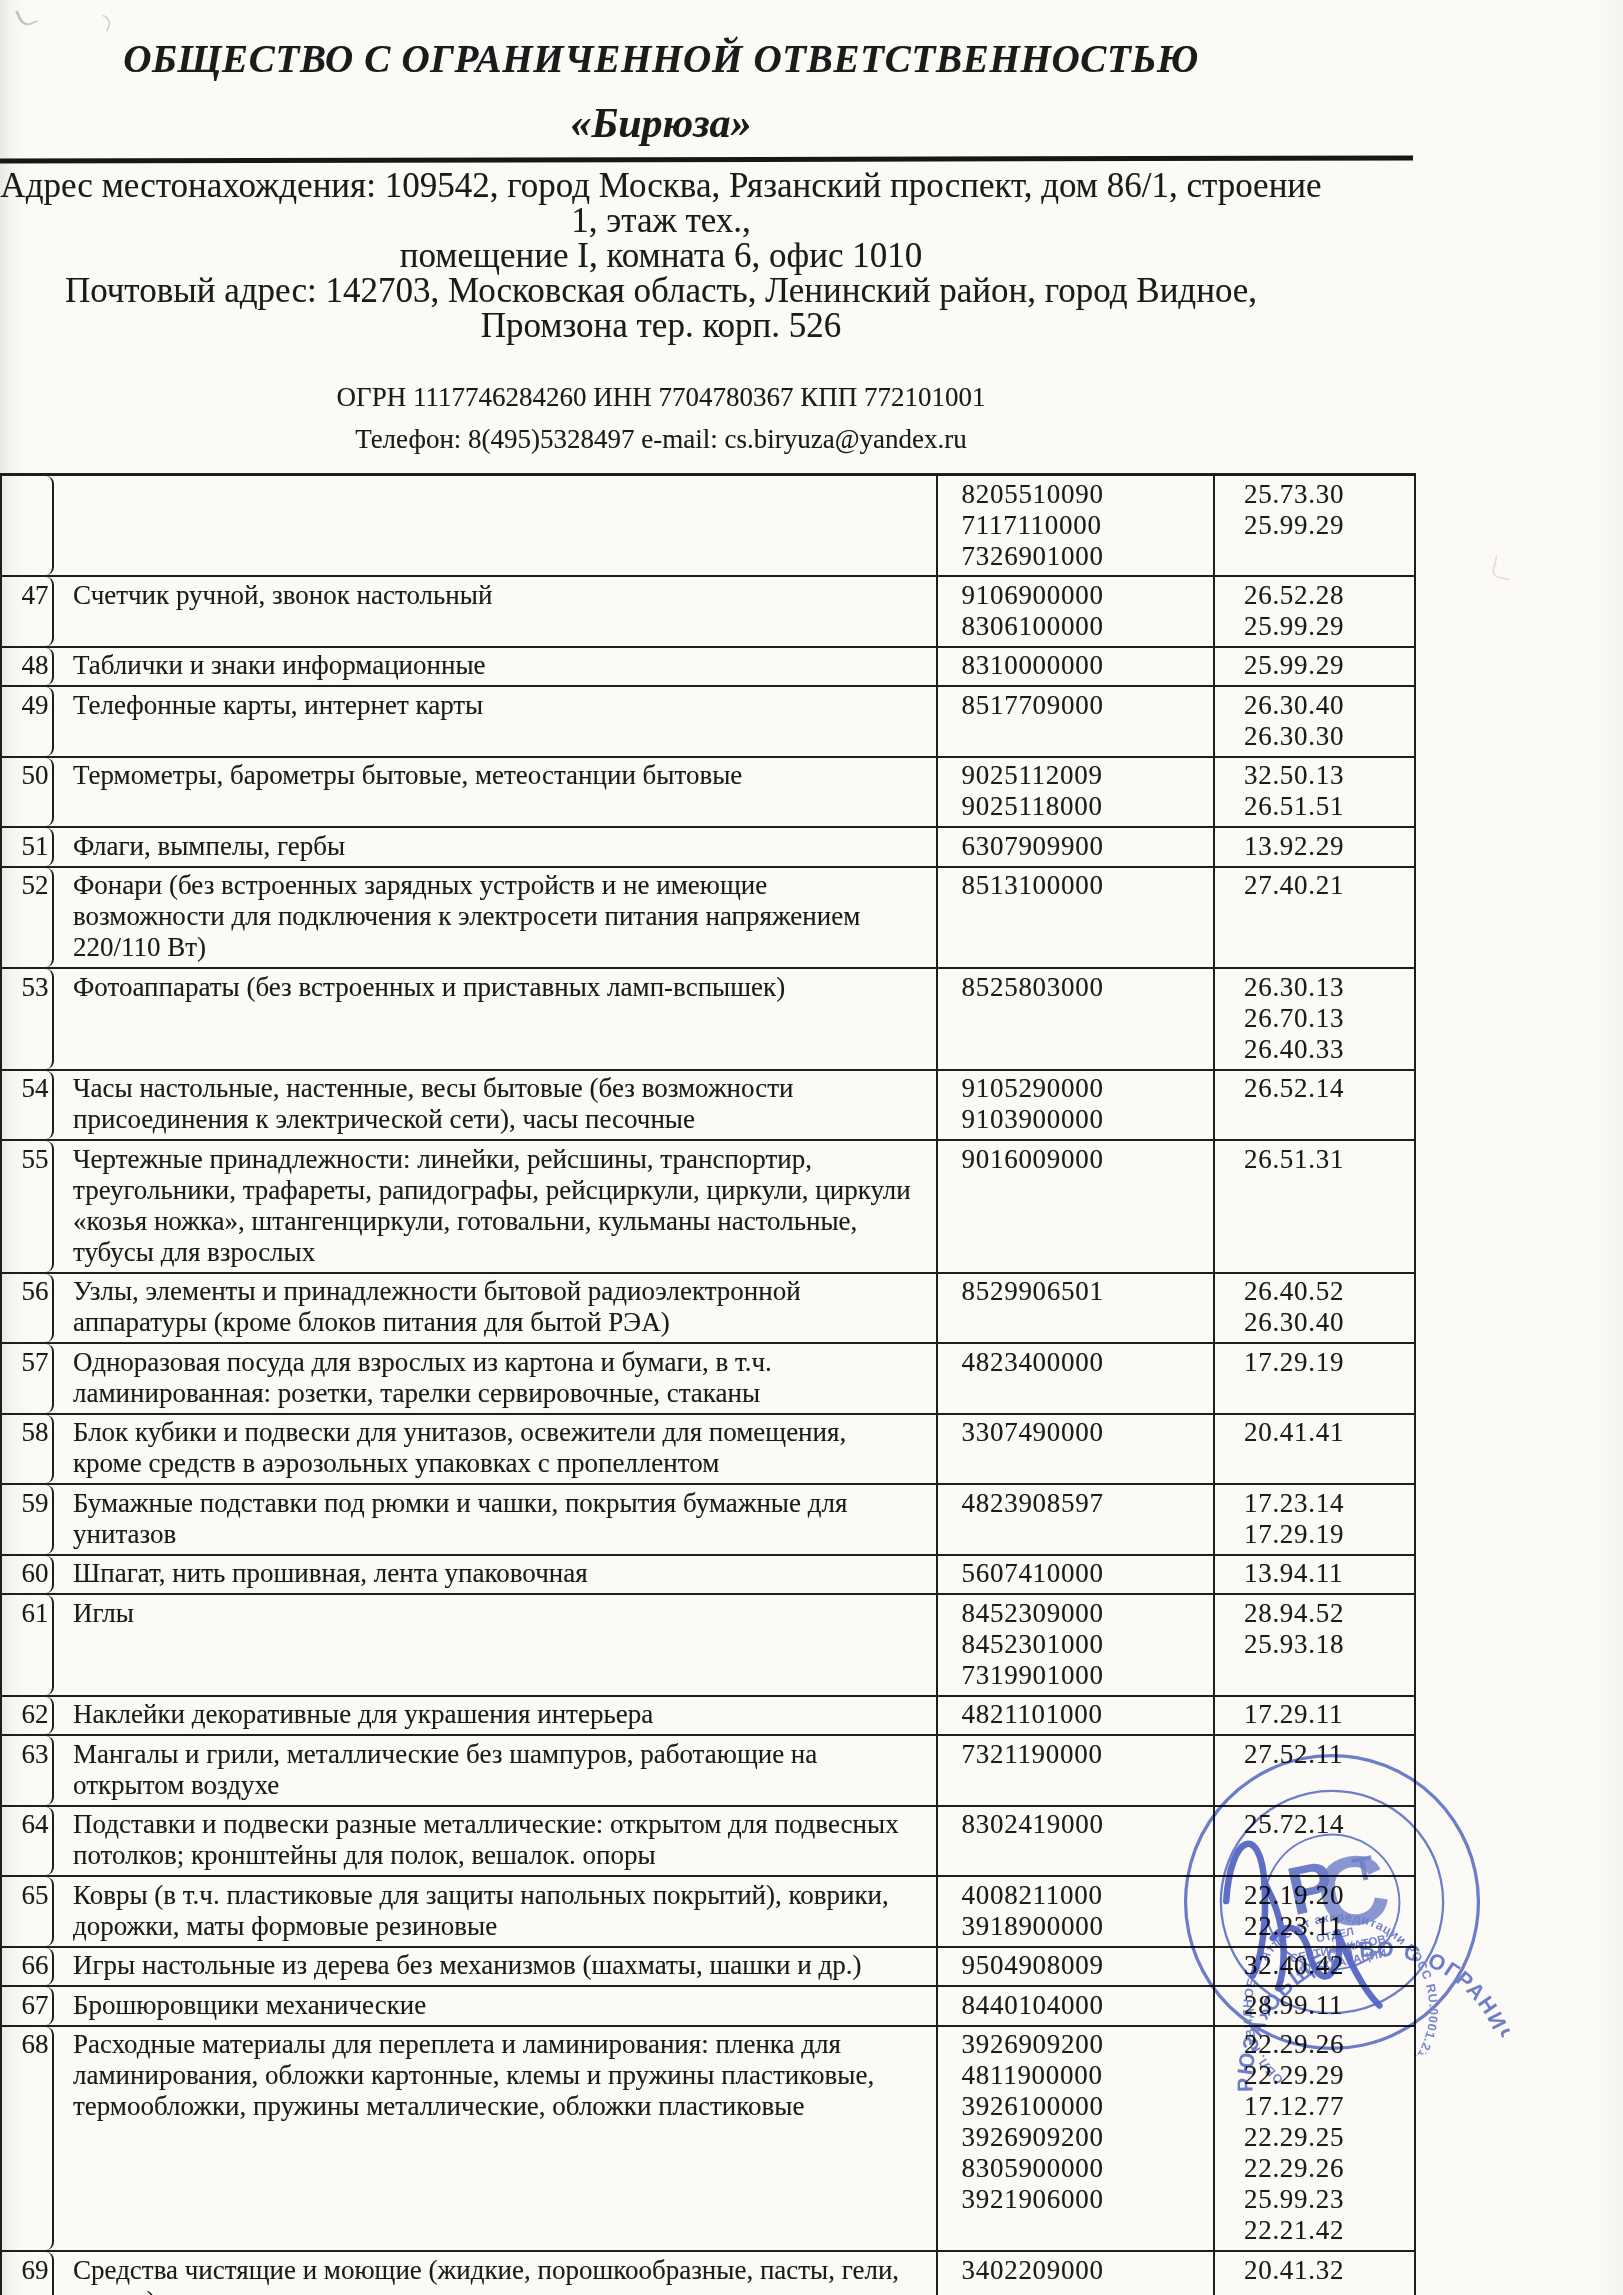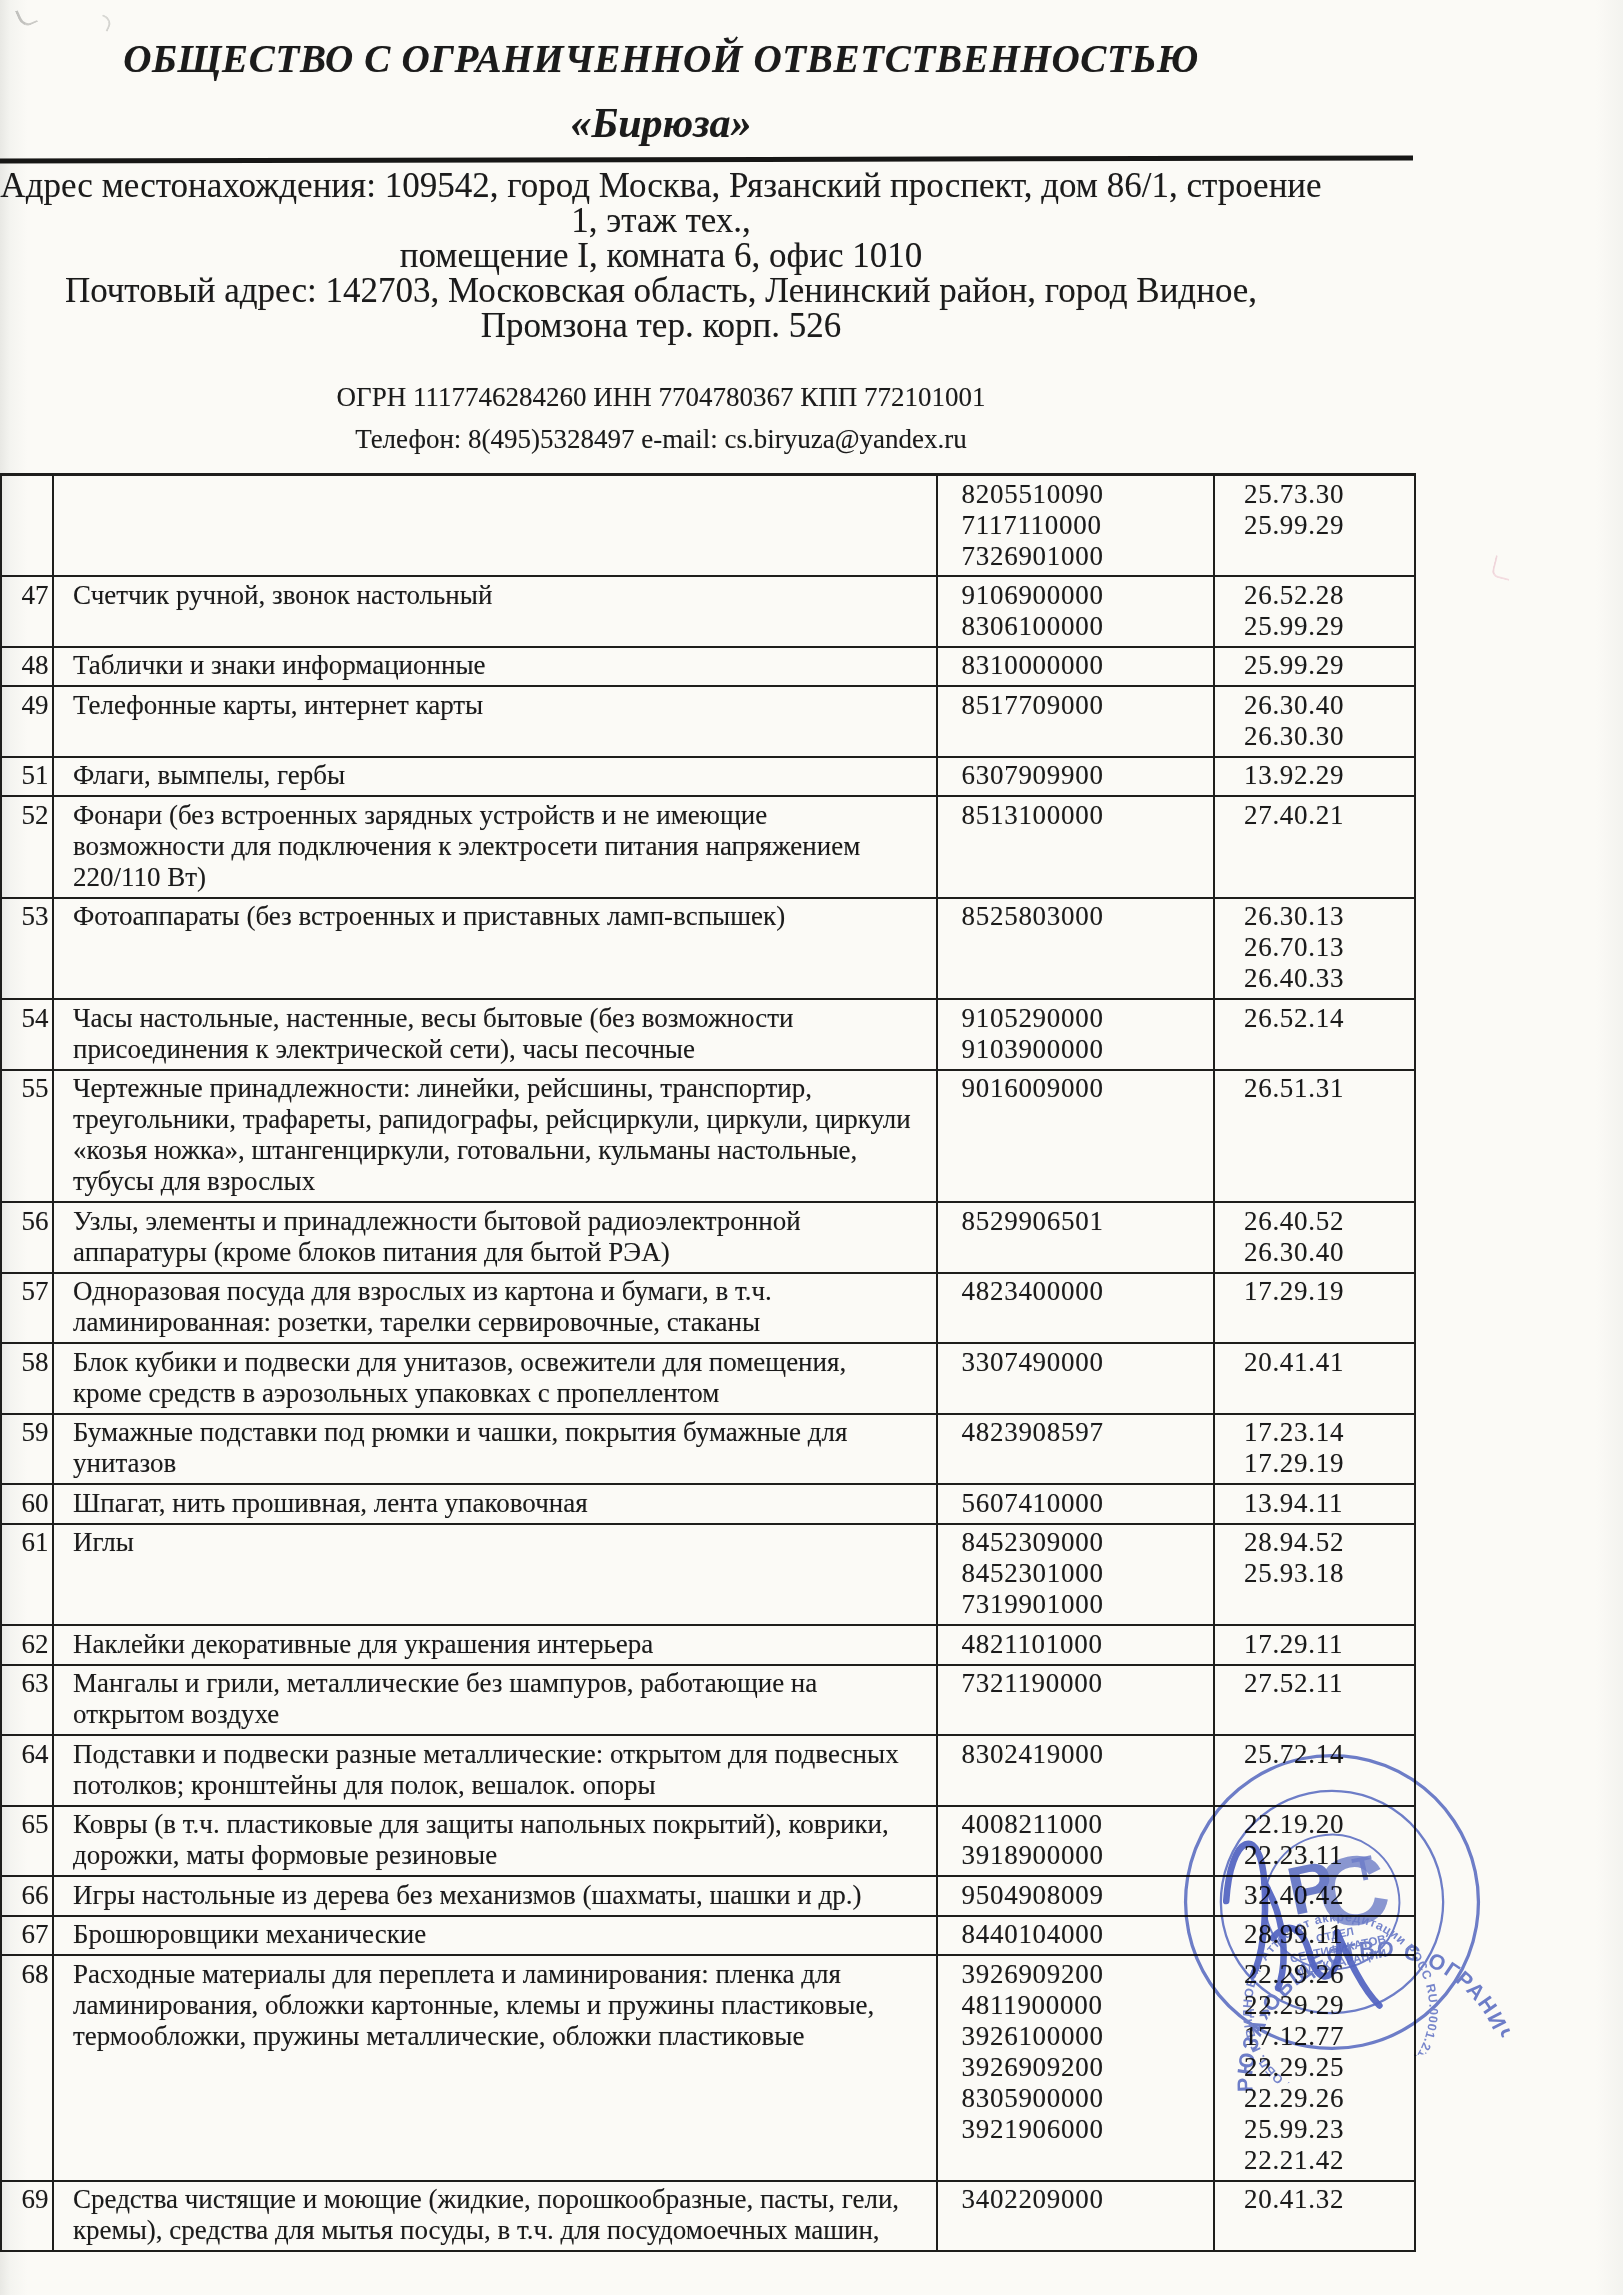--- a/index.html
+++ b/index.html
@@ -45,21 +45,21 @@
   }
   .trow:last-child{border-bottom:none;}
   .cell{
     font-size:27px;line-height:31px;
     padding:2.6px 3.9px 3.9px;
     border-right:2px solid #1e1e1c;
     text-shadow:0 0 0.7px rgba(0,0,0,.32);
     min-height:31px;
   }
   .cell:last-child{border-right:none;}
-  .cell.num{text-align:center;padding-left:16px;padding-right:0;}
+  .cell.num{text-align:center;padding-left:16px;padding-right:0;border-radius:8px;}
   .cell.desc{padding-left:19px;padding-right:18.3px;font-family:Liberation Serif, serif;}
   .cell.codes{padding-left:23.6px;letter-spacing:0.7px;}
   .cell.okpd{padding-left:29px;letter-spacing:0.7px;}
   .ln{white-space:nowrap;}
   
   .stamp{
     position:absolute;left:1164px;top:1734px;width:336px;height:336px;
     transform:rotate(-12deg);
     mix-blend-mode:multiply;
     opacity:.88;
@@ -132,20 +132,32 @@
         </div>
         <div class="trow">
           <div class="cell num">49</div>
           <div class="cell desc">Телефонные карты, интернет карты</div>
           <div class="cell codes">
             <div class="ln">8517709000</div>
           </div>
           <div class="cell okpd">
             <div class="ln">26.30.40</div>
             <div class="ln">26.30.30</div>
+          </div>
+        </div>
+        <div class="trow">
+          <div class="cell num">50</div>
+          <div class="cell desc">Термометры, барометры бытовые, метеостанции бытовые</div>
+          <div class="cell codes">
+            <div class="ln">9025112009</div>
+            <div class="ln">9025118000</div>
+          </div>
+          <div class="cell okpd">
+            <div class="ln">32.50.13</div>
+            <div class="ln">26.51.51</div>
           </div>
         </div>
         <div class="trow">
           <div class="cell num">51</div>
           <div class="cell desc">Флаги, вымпелы, гербы</div>
           <div class="cell codes">
             <div class="ln">6307909900</div>
           </div>
           <div class="cell okpd">
             <div class="ln">13.92.29</div>

